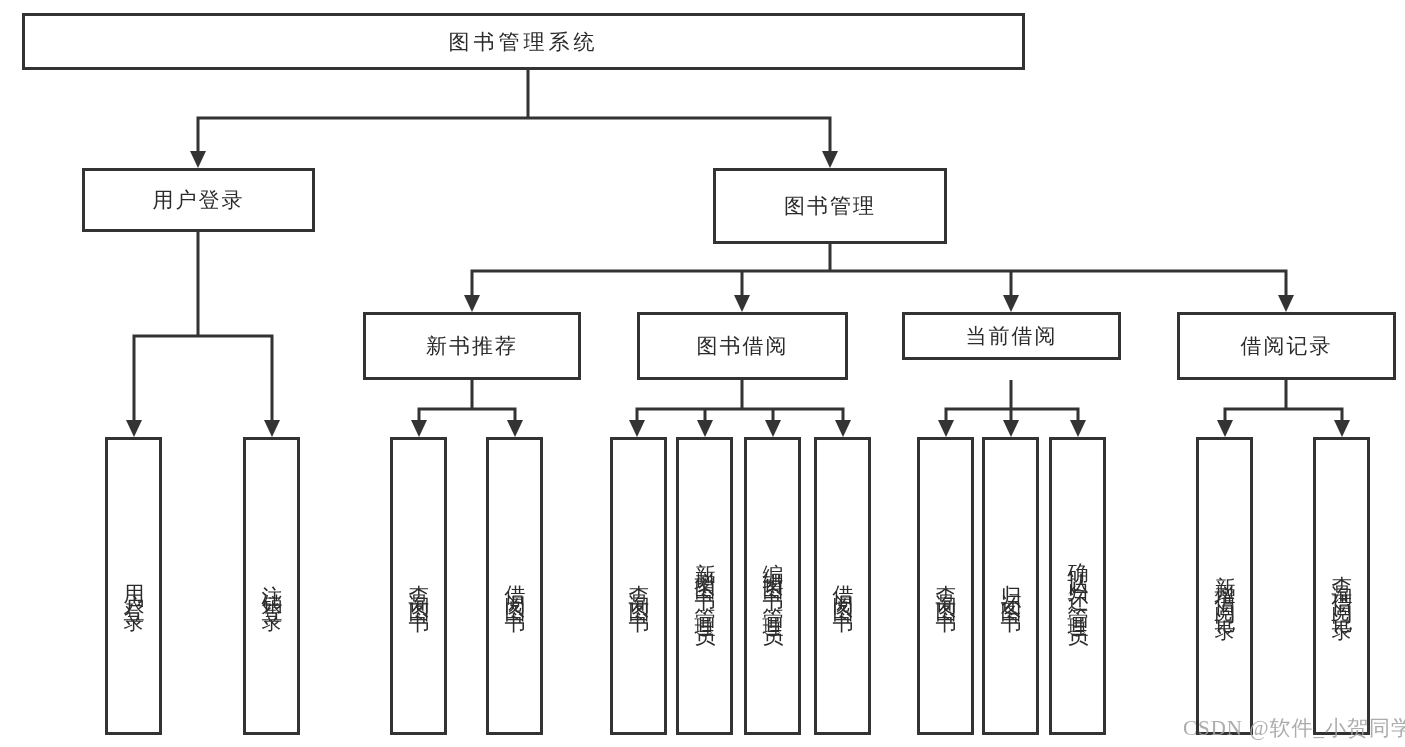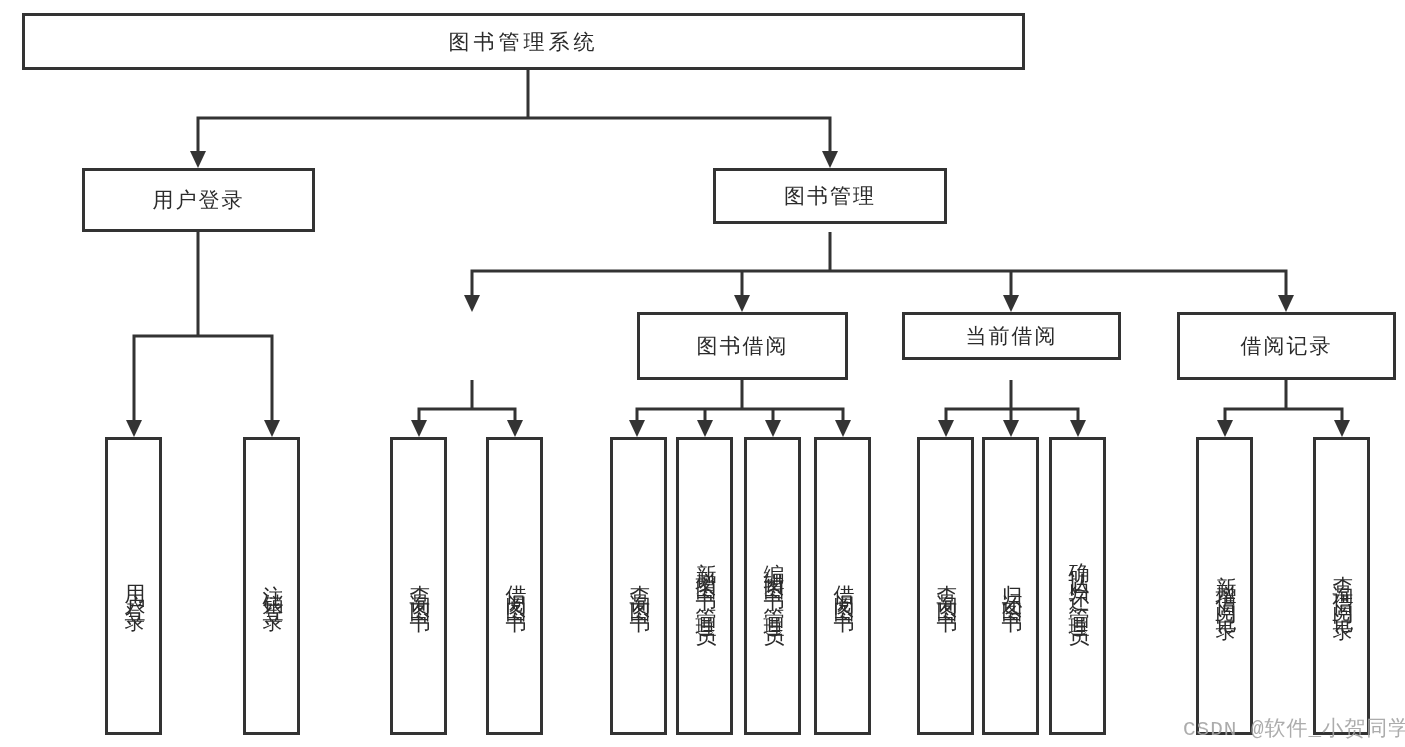--- a/index.html
+++ b/index.html
@@ -1,20 +1,20 @@
 <!DOCTYPE html>
 <html><head>
 <meta charset="utf-8">
 <style>
   html,body { margin:0; padding:0; background:#ffffff; }
   #canvas {
     position:relative;
     width:1405px; height:747px;
     background:#ffffff;
-    font-family:Liberation Mono, monospace;
+    font-family:Liberation Serif, serif;
     overflow:hidden;
   }
   #connectors { position:absolute; left:0; top:0; width:1405px; height:747px; }
   .box {
     position:absolute;
     box-sizing:border-box;
     border:3px solid #333333;
     background:#ffffff;
     display:flex;
     align-items:center;
@@ -86,24 +86,27 @@
     </g>
   </svg>
 
   <div class="box hbox rootbox" style="left:22px; top:13px; width:1003px; height:57px;">
     <span>图书管理系统</span>
   </div>
 
   <div class="box hbox" style="left:82px; top:168px; width:233px; height:64px;">
     <span>用户登录</span>
   </div>
-  <div class="box hbox" style="left:713px; top:168px; width:234px; height:56px;">
+  <div class="box hbox" style="left:713px; top:168px; width:234px; height:76px;">
     <span>图书管理</span>
   </div>
 
+  <div class="box hbox" style="left:363px; top:312px; width:218px; height:68px;">
+    <span>新书推荐</span>
+  </div>
   <div class="box hbox" style="left:637px; top:312px; width:211px; height:68px;">
     <span>图书借阅</span>
   </div>
   <div class="box hbox" style="left:902px; top:312px; width:219px; height:48px;">
     <span>当前借阅</span>
   </div>
   <div class="box hbox" style="left:1177px; top:312px; width:219px; height:68px;text-align:center;">
     <span>借阅记录</span>
   </div>
 

